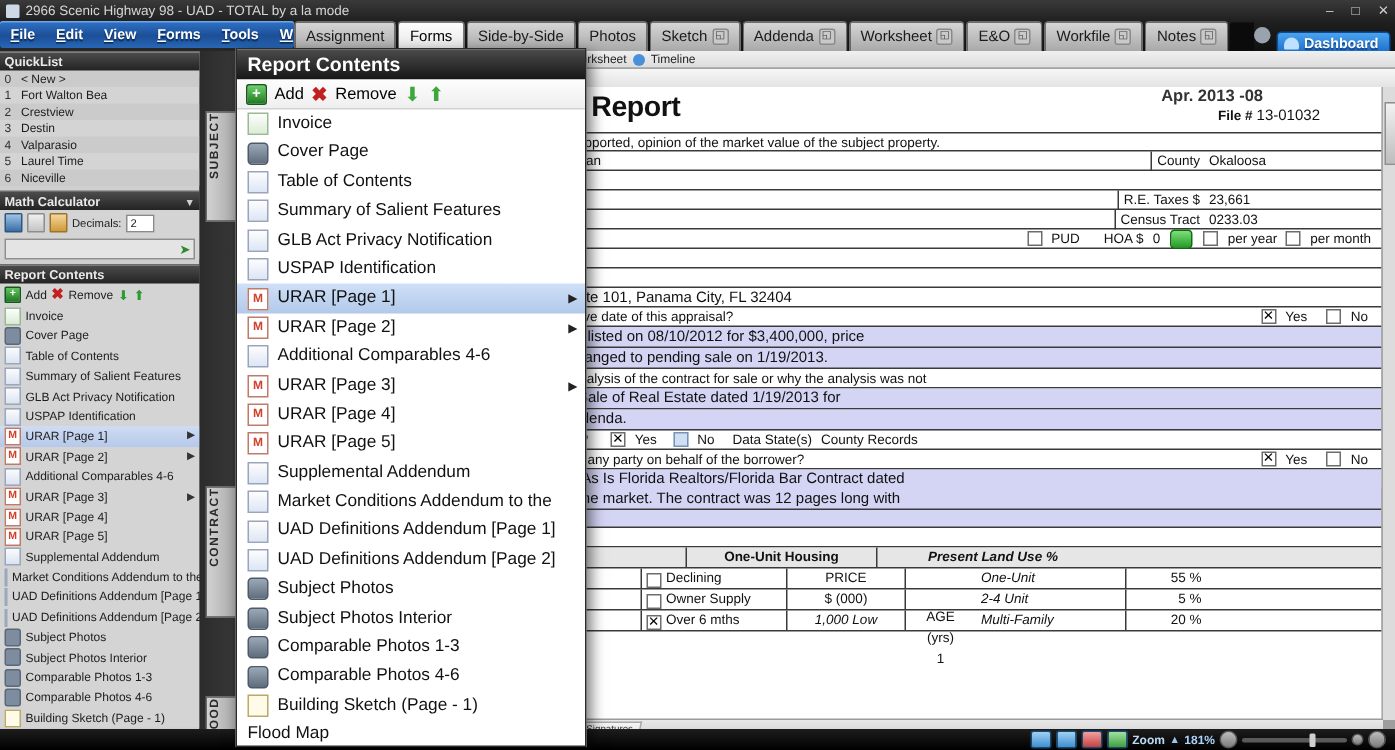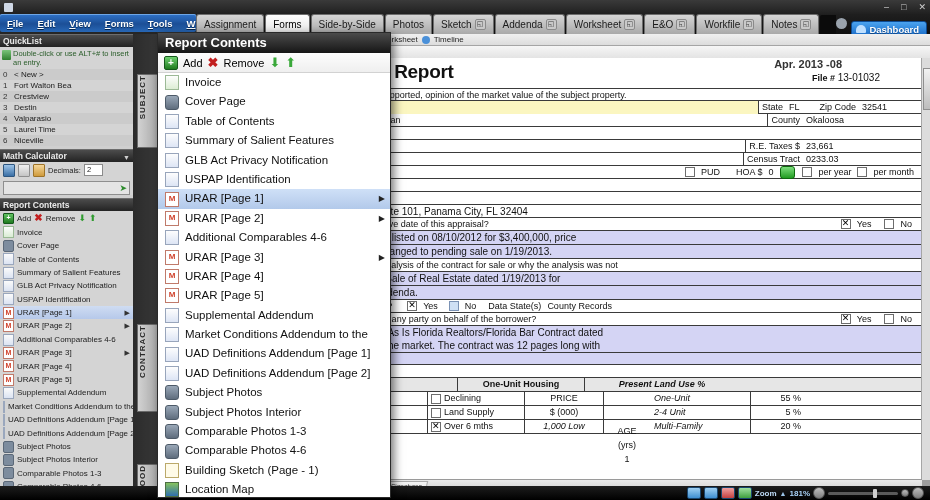--- a/index.html
+++ b/index.html
@@ -136,21 +136,21 @@
   .sep{width:1px;height:13px;background:#3a3a3a;}
   .cbx{width:8px;height:8px;border:1px solid #6d6d6d;background:#fff;display:inline-block;position:relative;margin:0 3px;}
   .cbx.x::before{content:"\2715";position:absolute;left:0;top:-2px;font-size:9px;line-height:10px;color:#000;}
   .cbx.blue{background:#cfe0f5;border-color:#7b92b5;}
   .note-ic{width:13px;height:11px;background:linear-gradient(#7ede7e,#229c22);border:1px solid #0e6b0e;border-radius:3px;position:relative;}
   .caretbox{width:7px;height:9px;background:#2b2b2b;display:inline-block;vertical-align:-1px;}
   .bigtbl{border:1px solid #3a3a3a;border-top:none;font-size:9px;color:#111;}
   .bigtbl .hdr{display:flex;background:#e6e6e6;font-weight:bold;height:13px;line-height:13px;}
   .bigtbl .hdr div{text-align:center;border-right:1px solid #3a3a3a;}
   .bigtbl .tr{display:flex;height:13px;line-height:13px;border-top:1px solid #3a3a3a;}
-  .bigtbl .tr>div{border-right:1px solid #3a3a3a;display:flex;align-items:center;}
+  .bigtbl .tr>div{border-right:1px solid #3a3a3a;display:flex;align-items:flex-end;}
   .c1{width:78px;padding-left:2px;}
   .c2{width:105px;}
   .c5{width:68px;justify-content:center;}
   .c6{width:58px;justify-content:center;margin-top:39px;}
   .c7{width:96px;padding-left:3px;font-style:italic;}
   .c8{width:52px;justify-content:flex-end;padding-right:3px;}
   .formbot{position:absolute;left:0;right:8px;bottom:8px;height:12px;background:linear-gradient(#e9e9e9,#cfcfcf);
     border-top:1px solid #9a9a9a;display:flex;align-items:center;gap:2px;padding-left:3px;}
   .ftab{font-size:6.5px;color:#333;border:1px solid #a9a9a9;border-bottom:none;
     background:linear-gradient(#f4f4f4,#dedede);padding:0 4px;height:10px;line-height:10px;
@@ -195,20 +195,21 @@
   .dlg-ico.map{background:linear-gradient(#86c35f,#2f6fae);border:1px solid #4d6f44;}
   .dlg-sub{position:absolute;right:5px;color:#222;font-size:8px;}
 </style>
 </head>
 <body>
 
 <div class="app">
 
   <div class="titlebar">
     <span class="tb-icon"></span>
+    <span>2966 Scenic Highway 98 - UAD - TOTAL by a la mode</span>
     <div class="winbtns">
       <span>–</span>
       <span>□</span>
       <span>✕</span>
     </div>
   </div>
 
   <div class="menubar" id="menubar">
       <div><u>F</u>ile</div>
       <div><u>E</u>dit</div>
@@ -278,24 +279,20 @@
     <span class="tbbtn" style="background:linear-gradient(#8fd08f,#2e8b2e);border:1px solid #1f6b1f;"></span>
     <span style="font-size:8px;color:#555;">▾</span>
   </div>
 
   <div class="leftcol">
 
     <div class="panel-hdr">
       <span>QuickList</span>
     </div>
     <div class="panel-body">
-      <div class="ql-hint">
-        <span class="ql-sortic"></span>
-        <span>Double-click or use ALT+# to insert an entry.</span>
-      </div>
       <div id="ql-entries">
           <div class="ql-row">
             <span class="n">0</span>
             <span>&lt; New &gt;</span>
           </div>
           <div class="ql-row">
             <span class="n">1</span>
             <span>Fort Walton Bea</span>
           </div>
           <div class="ql-row">
@@ -482,31 +479,20 @@
         <div class="pfile">
           <b>File #</b>
           <span>13-01032</span>
         </div>
       </div>
 
       <div class="row first">
         <span class="lbl">ide the lender/client with an accurate, and adequately supported, opinion of the market value of the subject property.</span>
       </div>
 
-      <div class="row">
-        <span style="width:132px;"></span>
-        <span class="lbl">City</span>
-        <span class="caretbox"></span>
-        <span class="val yellow" style="flex:1;height:13px;line-height:13px;">Destin</span>
-        <span class="sep"></span>
-        <span class="lbl">State</span>
-        <span class="val">FL</span>
-        <span class="lbl" style="margin-left:14px;">Zip Code</span>
-        <span class="val" style="width:56px;">32541</span>
-      </div>
 
       <div class="row">
         <span style="width:42px;"></span>
         <span class="lbl">Owner of Public Record</span>
         <span class="val" style="flex:1;">Alexer, Shane &amp; Susan</span>
         <span class="sep"></span>
         <span class="lbl">County</span>
         <span class="val" style="width:112px;">Okaloosa</span>
       </div>
 
@@ -660,21 +646,21 @@
               <div class="c2" style="width: 88px;">
                 <span class="cbx"></span>
                 <span>Shortage</span>
               </div>
               <div class="c2" style="width: 95px;">
                 <span class="cbx x"></span>
                 <span>In Balance</span>
               </div>
               <div class="c2" style="width: 96px;">
                 <span class="cbx"></span>
-                <span>Land Supply</span>
+                <span>Owner Supply</span>
               </div>
               <div class="c5" style="width:78px;">$ (000)</div>
               <div class="c6" style="width:46px;">(yrs)</div>
               <div class="c7" style="width:96px;">2-4 Unit</div>
               <div class="c8" style="width:50px;border-right:none;">5 %</div>
             </div>
             <div class="tr">
               <div class="c1">Marketing Time</div>
               <div class="c2" style="width: 88px;">
                 <span class="cbx"></span>
@@ -828,22 +814,18 @@
         </div>
         <div class="dlg-item">
           <span class="dlg-ico cam"></span>
           <span>Comparable Photos 4-6</span>
         </div>
         <div class="dlg-item">
           <span class="dlg-ico sk"></span>
           <span>Building Sketch (Page - 1)</span>
         </div>
         <div class="dlg-item">
-          <span class="dlg-ico map"></span>
-          <span>Location Map</span>
-        </div>
-        <div class="dlg-item">
           <span>Flood Map</span>
         </div>
       </div>
   </div>
 
 </div>
 
 </body></html>

